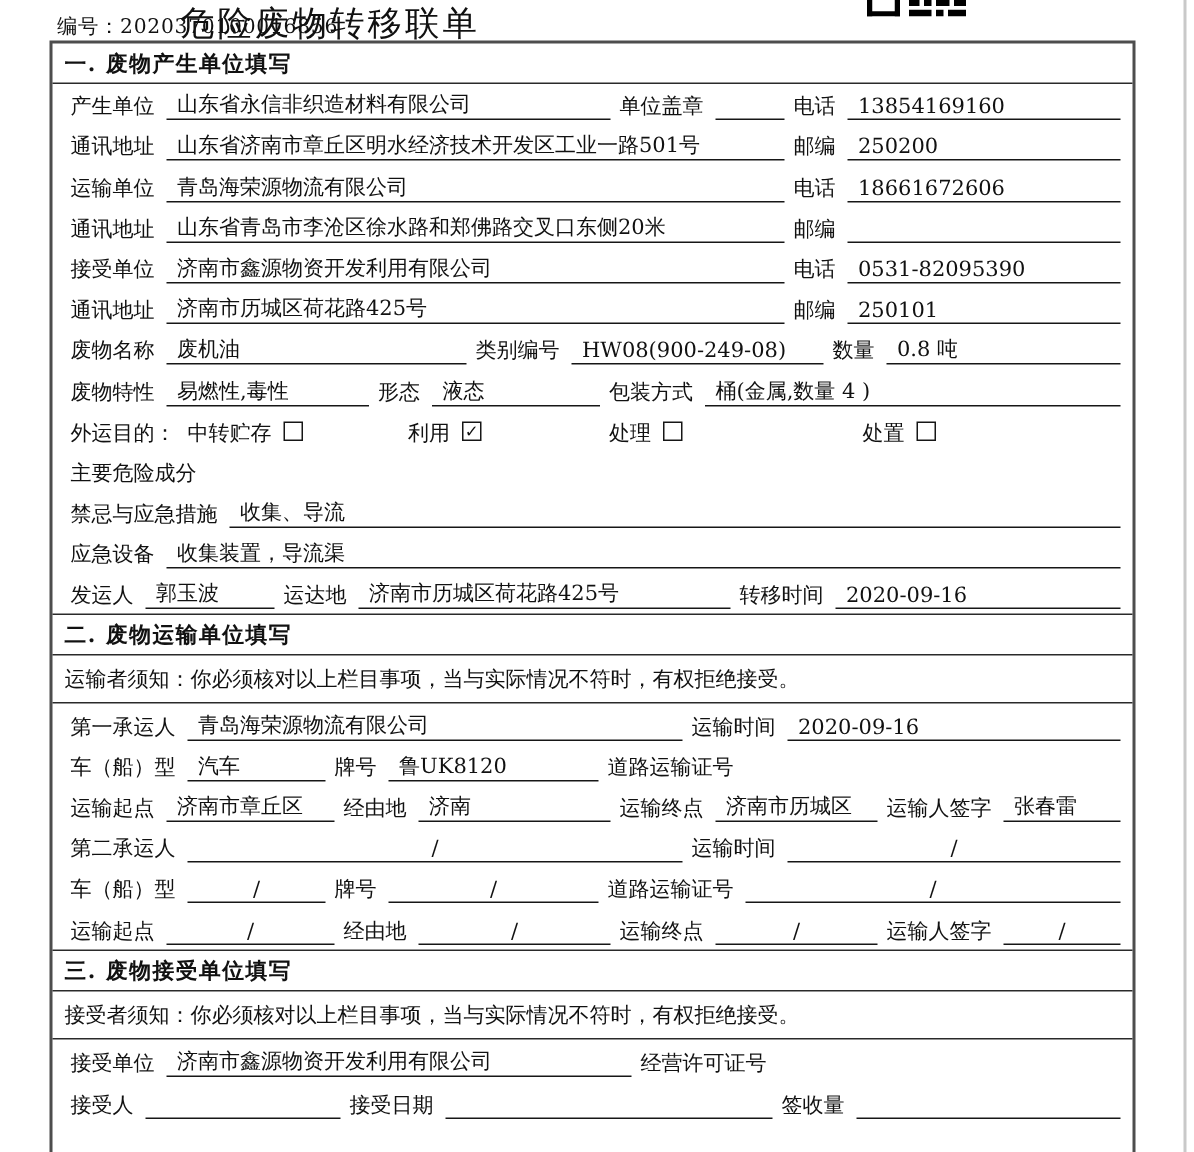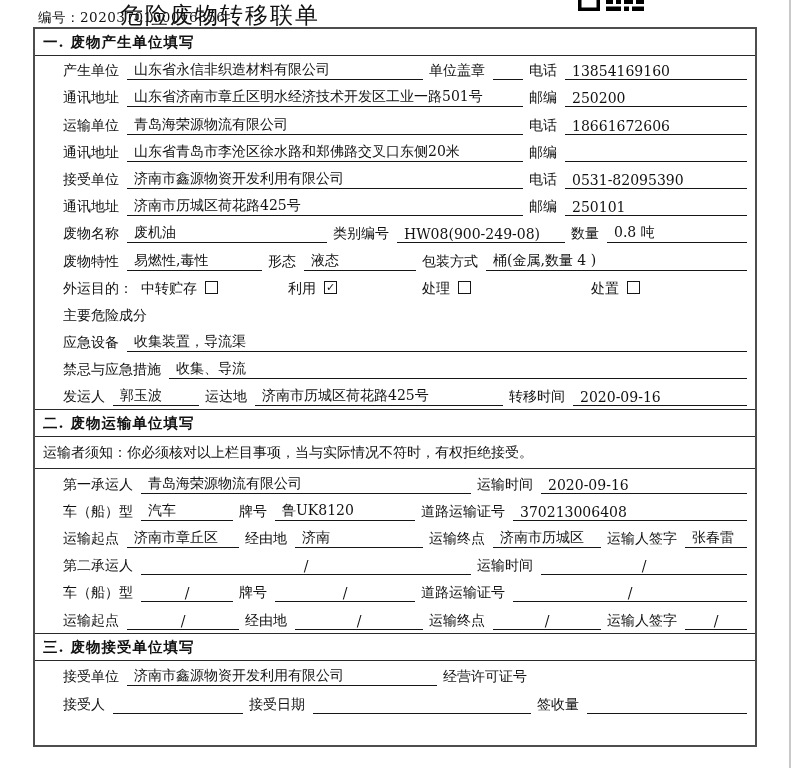--- a/index.html
+++ b/index.html
@@ -13,21 +13,21 @@
          font-size:23px;font-weight:normal;letter-spacing:2px}
   .qr{position:absolute;left:578px;top:0;width:66px;height:11px}
   .page-edge{position:absolute;left:789px;top:0;width:2px;height:768px;background:#c9c9c9}
   .tbl{margin-left:33px;width:724px;border:2px solid #4d4d4d;box-sizing:border-box;background:#fff}
   .sech{font-weight:bold;font-size:14.5px;padding:4px 8px 3px 8px;border-bottom:1.5px solid #2a2a2a;letter-spacing:1px}
   .sec:not(:first-child) .sech{border-top:1.5px solid #2a2a2a}
   .note{font-size:14px;padding:7px 8px 6px 8px;border-bottom:1.5px solid #2a2a2a}
   .row{display:flex;align-items:flex-end;height:24.2px;padding:0 8px 3px 8px;font-size:14px}
   .sec:nth-child(3) .row{height:25.2px}
   .lab{white-space:nowrap;margin:0 8px 0 6px;flex:0 0 auto}
-  .row .lab:first-child{margin-left:20px}
+  .row .lab:first-child{margin-left:4px}
   .fld{border-bottom:1px solid #161616;white-space:nowrap;overflow:hidden;flex:0 0 auto;min-height:17px;box-sizing:border-box}
   .fld.fx{flex:1 1 auto}
   .txt{display:block;padding-left:7px}
   .txt.ctr{text-align:center;padding-left:0}
   .chk{white-space:nowrap;display:flex;align-items:center;flex:0 0 auto}
   .box{display:inline-block;width:11px;height:11px;border:1px solid #161616;margin-left:8px;
        font-size:11px;line-height:11px;text-align:center;position:relative;top:-1px;font-family:"DejaVu Sans",sans-serif}
   .gap{flex:0 0 auto}
 </style>
 </head>
@@ -168,29 +168,29 @@
           <span class="gap" style="width: 120px;"></span>
           <span class="chk">
             <span>处置</span>
             <span class="box"></span>
           </span>
         </div>
         <div class="row">
           <span class="lab">主要危险成分</span>
         </div>
         <div class="row">
+          <span class="lab">禁忌与应急措施</span>
+          <span class="fld fx">
+            <span class="txt">收集、导流</span>
+          </span>
+        </div>
+        <div class="row">
           <span class="lab">应急设备</span>
           <span class="fld fx">
             <span class="txt">收集装置，导流渠</span>
-          </span>
-        </div>
-        <div class="row">
-          <span class="lab">禁忌与应急措施</span>
-          <span class="fld fx">
-            <span class="txt">收集、导流</span>
           </span>
         </div>
         <div class="row">
           <span class="lab">发运人</span>
           <span class="fld" style="width: 86px;">
             <span class="txt">郭玉波</span>
           </span>
           <span class="lab">运达地</span>
           <span class="fld" style="width: 248px;">
             <span class="txt">济南市历城区荷花路425号</span>
@@ -219,23 +219,20 @@
         <div class="row">
           <span class="lab">车（船）型</span>
           <span class="fld" style="width: 92px;">
             <span class="txt">汽车</span>
           </span>
           <span class="lab">牌号</span>
           <span class="fld" style="width: 140px;">
             <span class="txt">鲁UK8120</span>
           </span>
           <span class="lab">道路运输证号</span>
-          <span class="fld fx">
-            <span class="txt">370213006408</span>
-          </span>
         </div>
         <div class="row">
           <span class="lab">运输起点</span>
           <span class="fld" style="width: 112px;">
             <span class="txt">济南市章丘区</span>
           </span>
           <span class="lab">经由地</span>
           <span class="fld" style="width: 128px;">
             <span class="txt">济南</span>
           </span>
@@ -287,20 +284,21 @@
           </span>
           <span class="lab">运输人签字</span>
           <span class="fld fx">
             <span class="txt ctr">/</span>
           </span>
         </div>
       </div>
   </div>
   <div class="sec">
     <div class="sech">三. 废物接受单位填写</div>
+    <div class="note">接受者须知：你必须核对以上栏目事项，当与实际情况不符时，有权拒绝接受。</div>
     <div>
         <div class="row">
           <span class="lab">接受单位</span>
           <span class="fld" style="width: 310px;">
             <span class="txt">济南市鑫源物资开发利用有限公司</span>
           </span>
           <span class="lab">经营许可证号</span>
         </div>
         <div class="row">
           <span class="lab">接受人</span>

